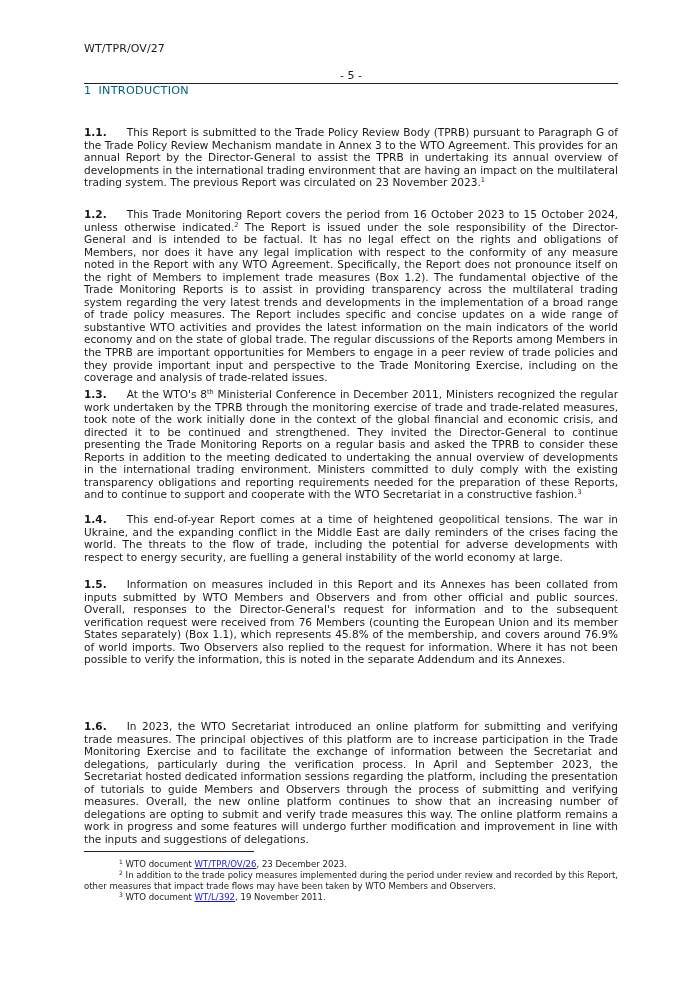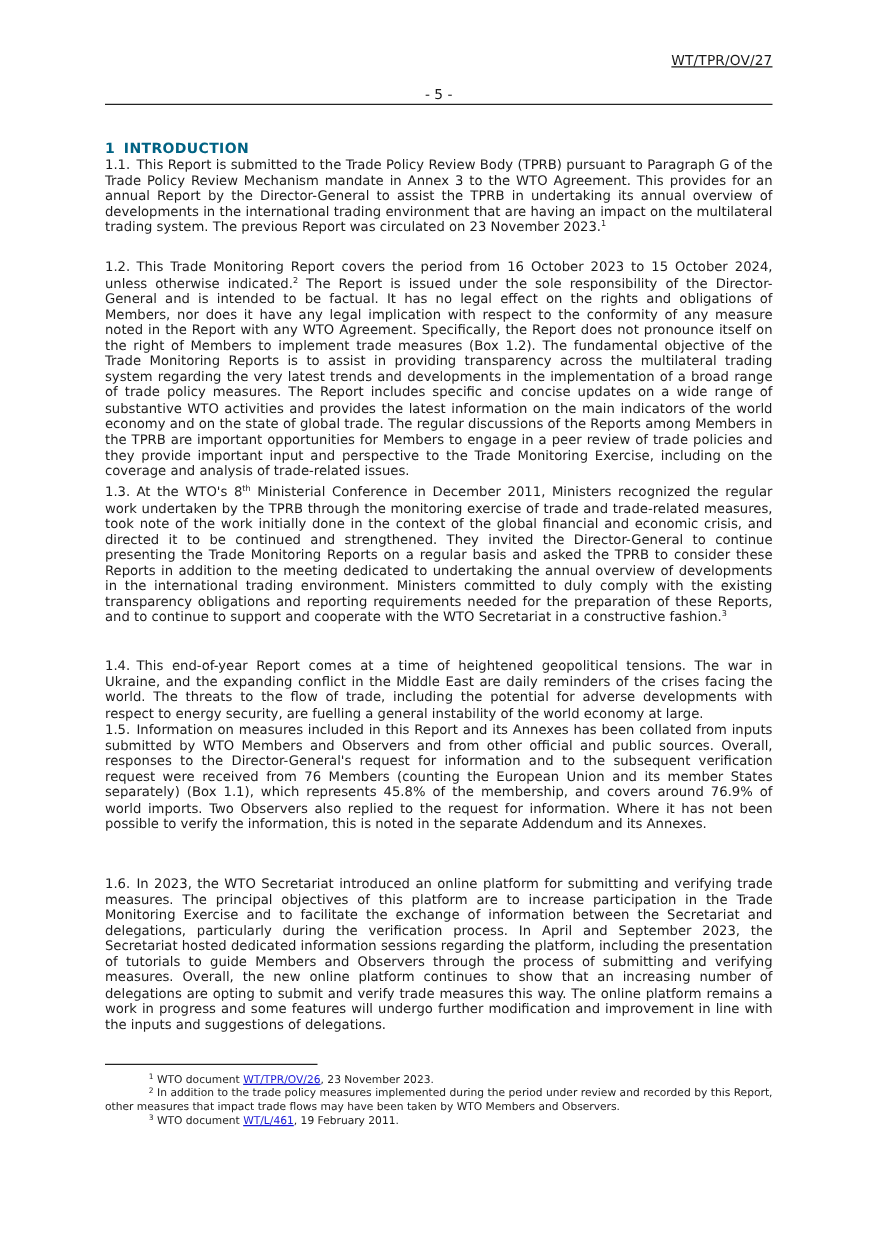--- a/index.html
+++ b/index.html
@@ -19,76 +19,76 @@
       position: absolute;
       left: 84px;
       top: 0;
       width: 534px;
     }
     .doc-symbol {
       position: absolute;
       top: 42px;
       left: 0;
       width: 534px;
-      text-align: right;
+      text-align: left;
       font-size: 11px;
       letter-spacing: 0.1px;
-      text-decoration: underline;
     }
     .page-number {
       position: absolute;
       top: 69px;
       left: 0;
       width: 534px;
       text-align: center;
       font-size: 11px;
     }
     .header-rule {
       position: absolute;
       top: 83px;
       left: 0;
       width: 534px;
       height: 0;
       border-top: 1px solid #222;
     }
     .section-heading {
       position: absolute;
-      top: 112px;
+      top: 84px;
       left: 0;
       font-size: 11.2px;
-      font-weight: bold;
+      font-weight: normal;
       color: #006283;
       letter-spacing: 0.3px;
     }
     .section-heading .num {
       margin-right: 7px;
     }
     .para {
       position: absolute;
       left: 0;
       width: 534px;
       font-size: 10.55px;
       line-height: 12.55px;
       text-align: justify;
       margin: 0;
     }
     .para .pnum {
-      margin-right: 5px;
+      margin-right: 20px;
+      font-weight: bold;
     }
     sup {
       font-size: 6.5px;
       line-height: 0;
       vertical-align: 4px;
     }
     #p11 { top: 126px; }
     #p12 { top: 208px; }
     #p13 { top: 388px; }
-    #p14 { top: 527px; }
+    #p14 { top: 513px; }
     #p15 { top: 578px; }
-    #p16 { top: 701px; }
+    #p16 { top: 720px; }
     .fn-rule {
       position: absolute;
       top: 851px;
       left: 0;
       width: 170px;
       height: 0;
       border-top: 1px solid #222;
     }
     .footnotes {
       position: absolute;
@@ -135,18 +135,18 @@
 
   <p class="para" id="p14"><span class="pnum">1.4.</span><span>This end-of-year Report comes at a time of heightened geopolitical tensions. The war in Ukraine, and the expanding conflict in the Middle East are daily reminders of the crises facing the world. The threats to the flow of trade, including the potential for adverse developments with respect to energy security, are fuelling a general instability of the world economy at large.</span></p>
 
   <p class="para" id="p15"><span class="pnum">1.5.</span><span>Information on measures included in this Report and its Annexes has been collated from inputs submitted by WTO Members and Observers and from other official and public sources. Overall, responses to the Director-General's request for information and to the subsequent verification request were received from 76 Members (counting the European Union and its member States separately) (Box 1.1), which represents 45.8% of the membership, and covers around 76.9% of world imports. Two Observers also replied to the request for information. Where it has not been possible to verify the information, this is noted in the separate Addendum and its Annexes.</span></p>
 
   <p class="para" id="p16"><span class="pnum">1.6.</span><span>In 2023, the WTO Secretariat introduced an online platform for submitting and verifying trade measures. The principal objectives of this platform are to increase participation in the Trade Monitoring Exercise and to facilitate the exchange of information between the Secretariat and delegations, particularly during the verification process. In April and September 2023, the Secretariat hosted dedicated information sessions regarding the platform, including the presentation of tutorials to guide Members and Observers through the process of submitting and verifying measures. Overall, the new online platform continues to show that an increasing number of delegations are opting to submit and verify trade measures this way. The online platform remains a work in progress and some features will undergo further modification and improvement in line with the inputs and suggestions of delegations.</span></p>
 
   <div class="fn-rule"></div>
 
   <div class="footnotes">
-    <p class="fn"><sup>1</sup><span> WTO document </span><a>WT/TPR/OV/26</a><span>, 23 November 2023.</span></p>
+    <p class="fn"><sup>1</sup><span> WTO document </span><a>WT/TPR/OV/26</a><span>, 23 December 2023.</span></p>
     <p class="fn"><sup>2</sup><span> In addition to the trade policy measures implemented during the period under review and recorded by this Report, other measures that impact trade flows may have been taken by WTO Members and Observers.</span></p>
-    <p class="fn"><sup>3</sup><span> WTO document </span><a>WT/L/461</a><span>, 19 February 2011.</span></p>
+    <p class="fn"><sup>3</sup><span> WTO document </span><a>WT/L/392</a><span>, 19 November 2011.</span></p>
   </div>
 
 </div>
 
 </body></html>

